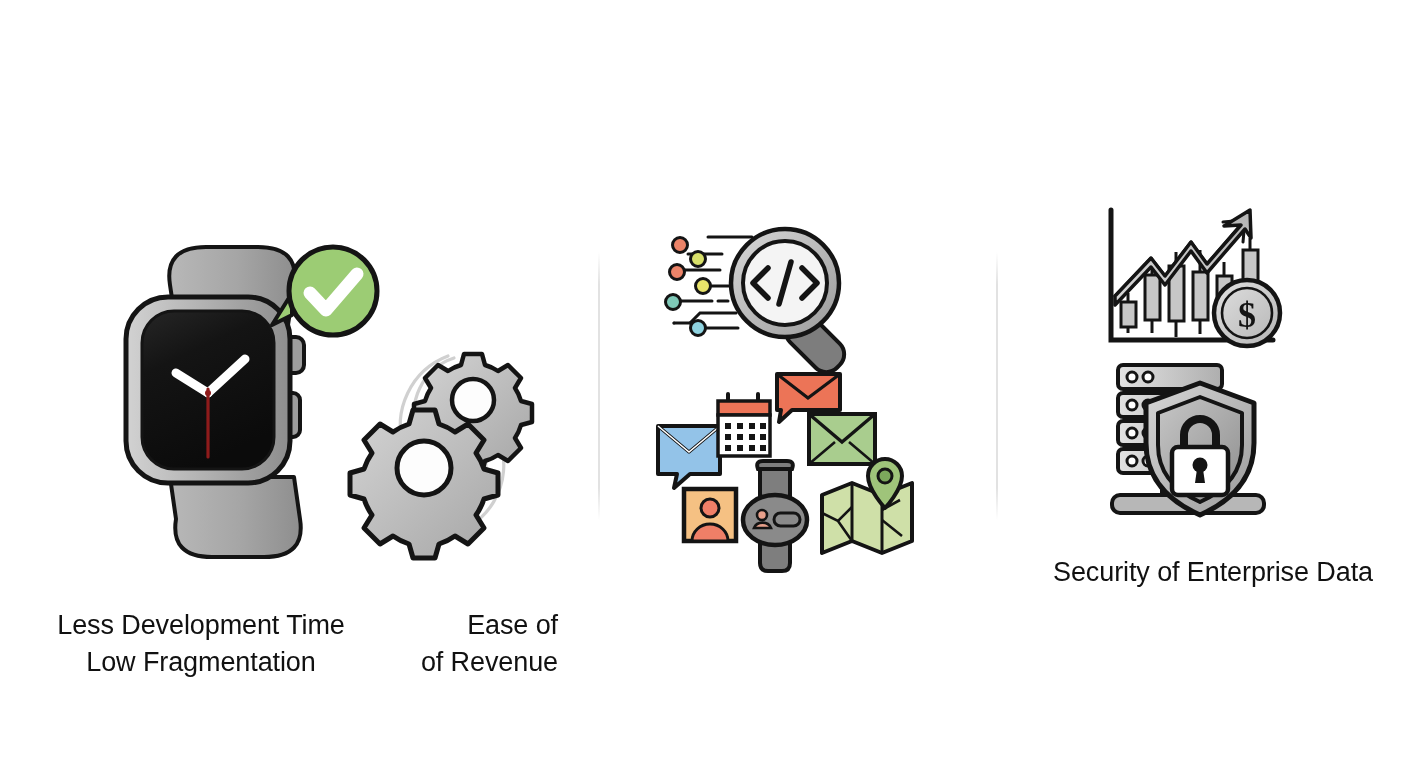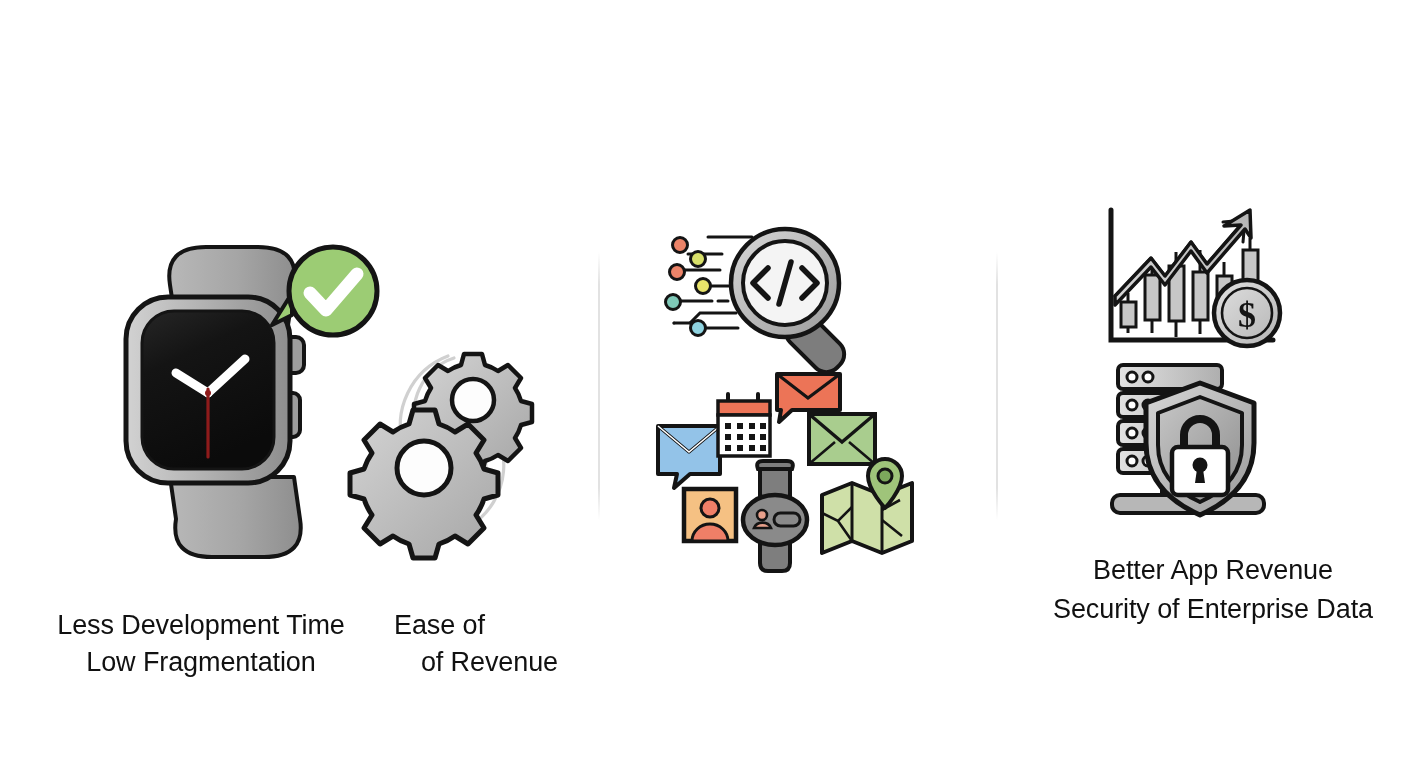--- a/index.html
+++ b/index.html
@@ -37,21 +37,21 @@
     font-size: 27px;
     line-height: 37px;
     white-space: nowrap;
     font-family: "Liberation Sans", sans-serif;
     letter-spacing: -0.1px;
   }
 
   #cap-dev      { left: 38px;  top: 607px; text-align: center; width: 326px; }
   #cap-dev .l2  { display:block; }
   #cap-testing  { left: 394px; top: 607px; width: 164px; }
-  #cap-testing .l1 { display:block; text-align:left; }
+  #cap-testing .l1 { display:block; text-align:right; }
   #cap-testing .l2 { display:block; text-align:right; }
   #cap-quality  { left: 628px; top: 607px; width: 312px; text-align:center; }
   #cap-quality .l2 { display:block; }
   #cap-revenue  { left: 1023px; top: 552px; width: 380px; text-align:center; }
   #cap-revenue .l2 { display:block; margin-top: 2px; }
 
   
   .art { position: absolute; }
   svg { display: block; overflow: visible; }
 </style>
@@ -356,17 +356,16 @@
     <span class="l2">Low Fragmentation</span>
   </div>
 
   <div class="caption" id="cap-testing">
     <span class="l1">Ease of</span>
     <span class="l2">of Revenue</span>
   </div>
 
 
   <div class="caption" id="cap-revenue">
-    <span class="l1">Better App Revenue</span>
     <span class="l2">Security of Enterprise Data</span>
   </div>
 
 </div>
 
 </body></html>

